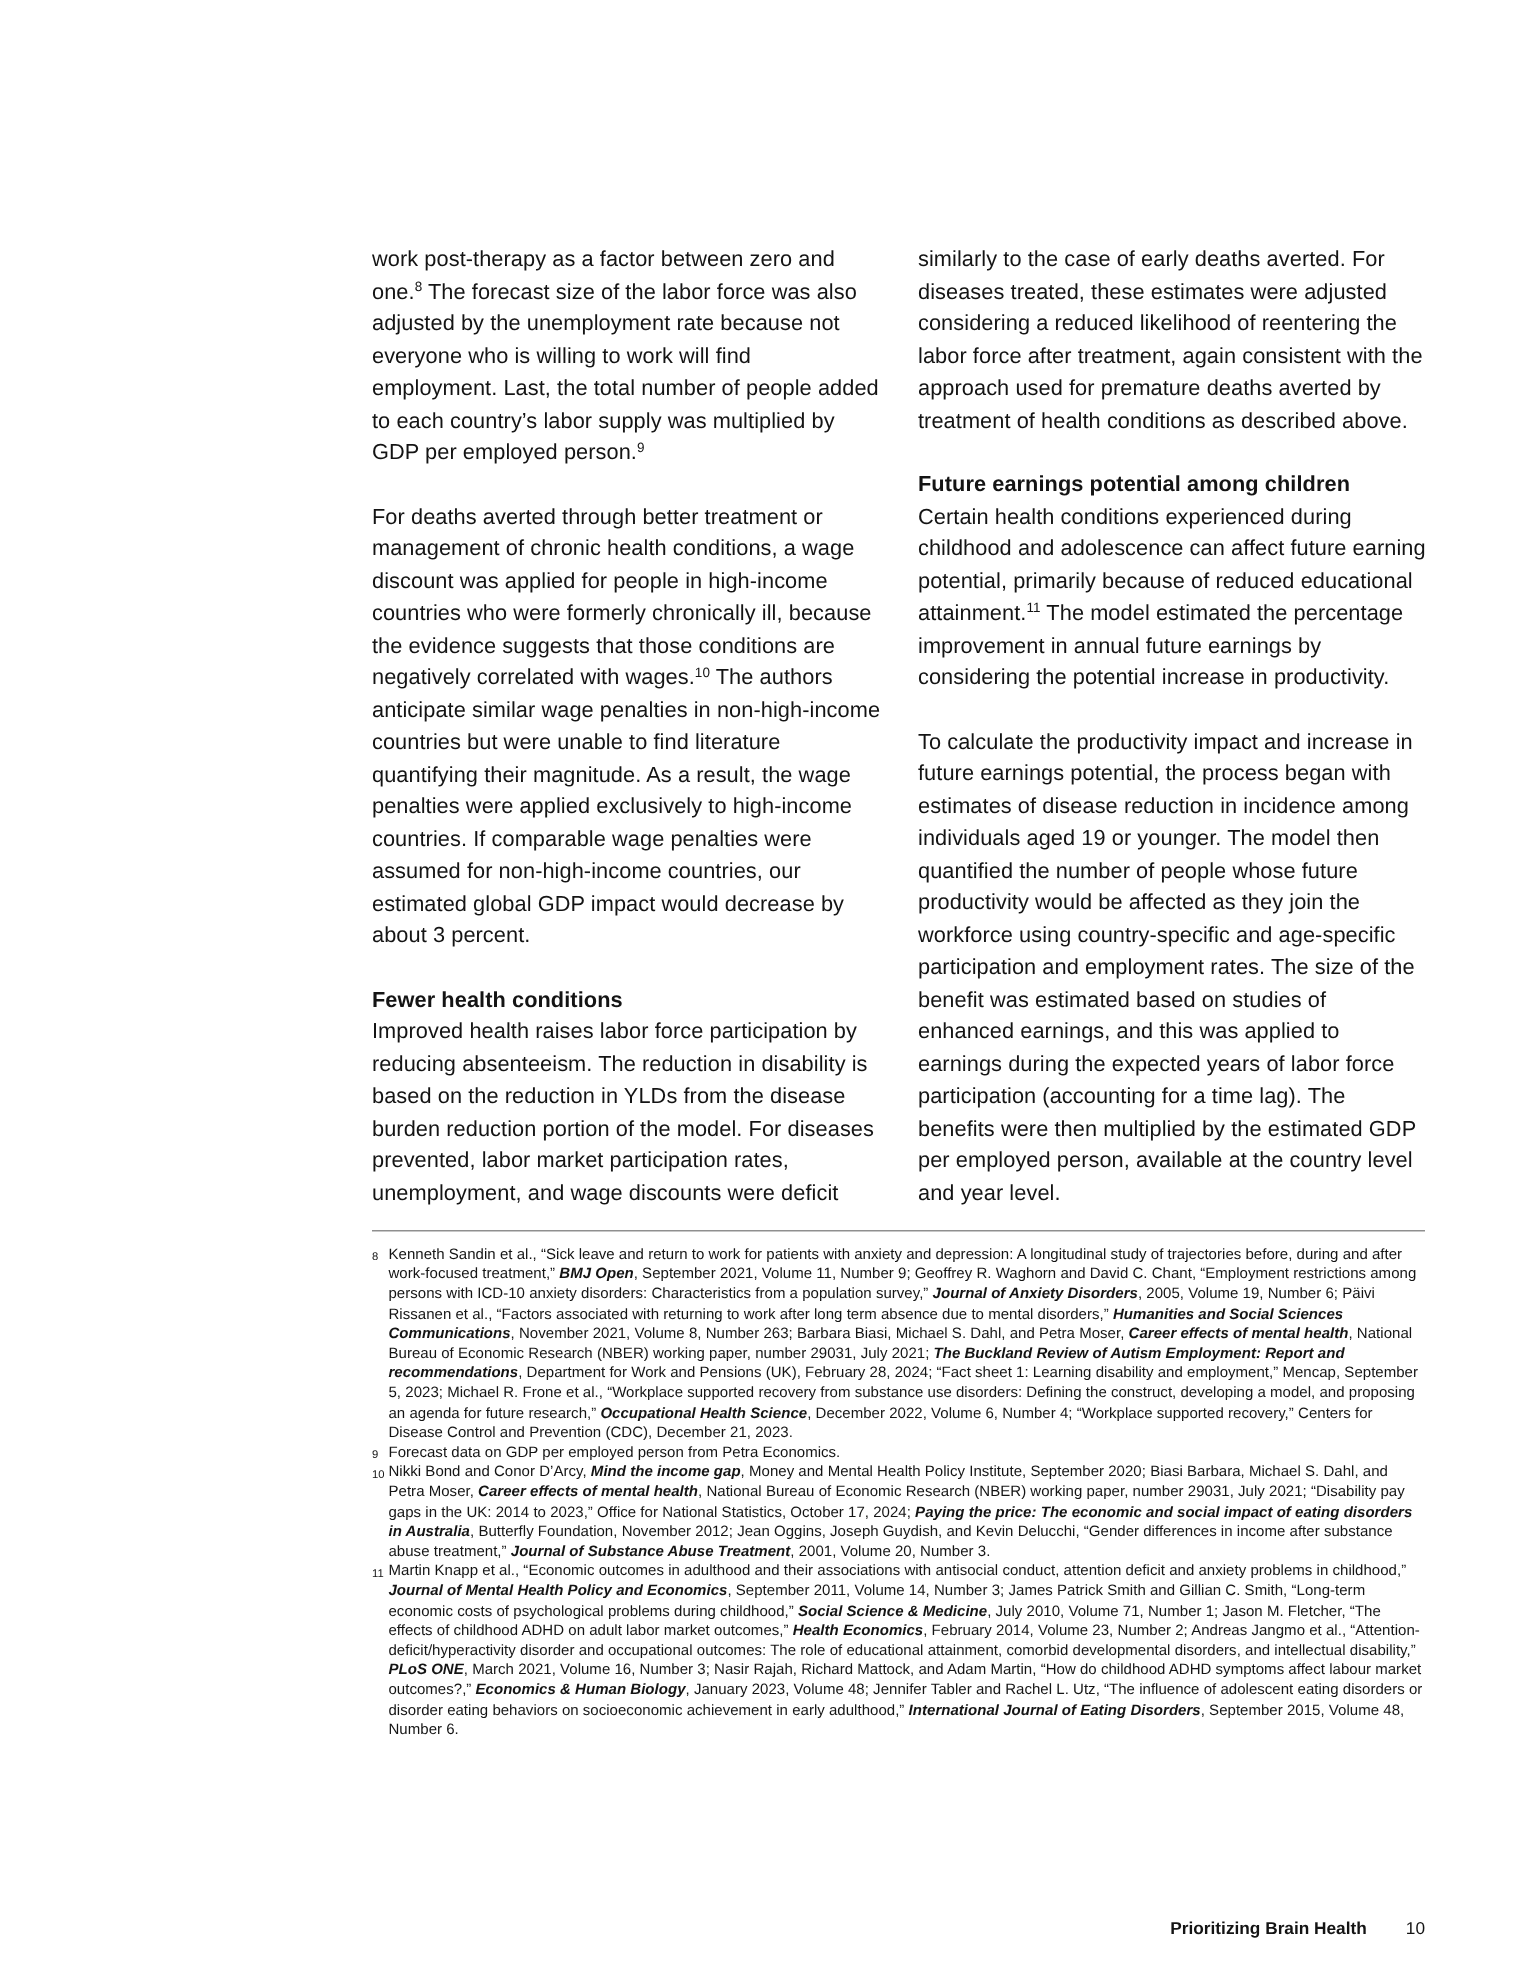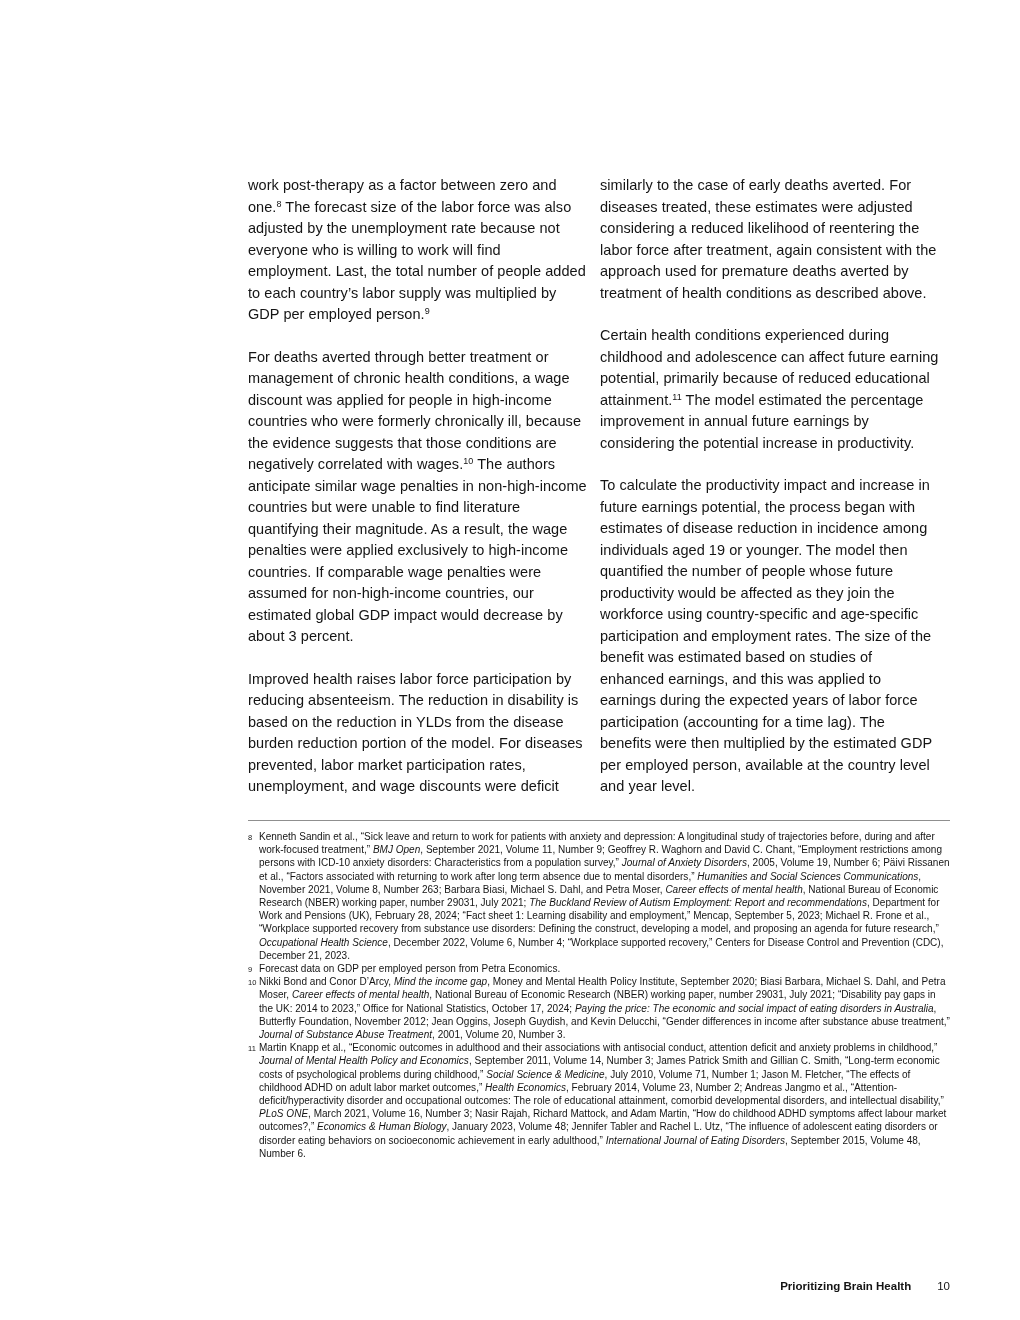--- a/index.html
+++ b/index.html
@@ -8,56 +8,58 @@
     height: 1320px;
     background: #ffffff;
     font-family: "Liberation Sans", sans-serif;
     color: #141414;
     overflow: hidden;
   }
   .page { position: relative; width: 1020px; height: 1320px; background: #ffffff; }
 
   
   .content { position: absolute; left: 248px; top: 163px; width: 704px; }
-  .columns { display: flex; gap: 12px; margin-top: 12px; }
+  .columns { display: flex; gap: 24px; }
   .col { width: 340px; font-size: 14.5px; line-height: 21.5px; letter-spacing: 0.05px; }
   .body-para { margin: 0 0 21px 0; }
   .body-heading { font-size: 14.5px; line-height: 21.5px; font-weight: 700; margin: 6px 0 0 0; }
   .col sup { font-size: 9px; line-height: 0; vertical-align: 5px; }
 
   
   .footnotes { position: absolute; left: 248px; top: 820px; width: 702px; }
   .fn-rule { height: 1px; background: #8f8f8f; margin-bottom: 9px; }
   .fn-list { font-size: 10px; line-height: 13.2px; letter-spacing: 0.02px; }
   .footnote { position: relative; padding-left: 11px; }
   .fn-marker { position: absolute; left: 0; top: 1px; font-size: 7.5px; }
-  .footnote em { font-style: italic; }
+  .footnote em { font-style: italic; font-weight: bold; }
 
   
   .footer {
     position: absolute; top: 1279px; right: 70px;
     display: flex; align-items: baseline; gap: 26px;
     font-size: 11.5px; line-height: 14px;
   }
   .footer-title { font-weight: 700; }
 </style>
 </head>
 <body>
 
 <div class="page">
 
   <div class="content">
     <div class="columns">
       <div class="col">
           <p class="body-para"><span>work post-therapy as a factor between zero and one.</span><sup>8</sup><span> The forecast size of the labor force was also adjusted by the unemployment rate because not everyone who is willing to work will find employment. Last, the total number of people added to each country’s labor supply was multiplied by GDP per employed person.</span><sup>9</sup></p>
           <p class="body-para"><span>For deaths averted through better treatment or management of chronic health conditions, a wage discount was applied for people in high-income countries who were formerly chronically ill, because the evidence suggests that those conditions are negatively correlated with wages.</span><sup>10</sup><span> The authors anticipate similar wage penalties in non-high-income countries but were unable to find literature quantifying their magnitude. As a result, the wage penalties were applied exclusively to high-income countries. If comparable wage penalties were assumed for non-high-income countries, our estimated global GDP impact would decrease by about 3 percent.</span></p>
+          <h3 class="body-heading"><span>Fewer health conditions</span></h3>
           <p class="body-para"><span>Improved health raises labor force participation by reducing absenteeism. The reduction in disability is based on the reduction in YLDs from the disease burden reduction portion of the model. For diseases prevented, labor market participation rates, unemployment, and wage discounts were deficit</span></p>
         </div>
       <div class="col">
           <p class="body-para"><span>similarly to the case of early deaths averted. For diseases treated, these estimates were adjusted considering a reduced likelihood of reentering the labor force after treatment, again consistent with the approach used for premature deaths averted by treatment of health conditions as described above.</span></p>
+          <h3 class="body-heading"><span>Future earnings potential among children</span></h3>
           <p class="body-para"><span>Certain health conditions experienced during childhood and adolescence can affect future earning potential, primarily because of reduced educational attainment.</span><sup>11</sup><span> The model estimated the percentage improvement in annual future earnings by considering the potential increase in productivity.</span></p>
           <p class="body-para"><span>To calculate the productivity impact and increase in future earnings potential, the process began with estimates of disease reduction in incidence among individuals aged 19 or younger. The model then quantified the number of people whose future productivity would be affected as they join the workforce using country-specific and age-specific participation and employment rates. The size of the benefit was estimated based on studies of enhanced earnings, and this was applied to earnings during the expected years of labor force participation (accounting for a time lag). The benefits were then multiplied by the estimated GDP per employed person, available at the country level and year level.</span></p>
         </div>
     </div>
   </div>
 
   <div class="footnotes">
     <div class="fn-rule"></div>
     <div class="fn-list">
         <div class="footnote"><span class="fn-marker">8</span><span>Kenneth Sandin et al., “Sick leave and return to work for patients with anxiety and depression: A longitudinal study of trajectories before, during and after work-focused treatment,” </span><em>BMJ Open</em><span>, September 2021, Volume 11, Number 9; Geoffrey R. Waghorn and David C. Chant, “Employment restrictions among persons with ICD-10 anxiety disorders: Characteristics from a population survey,” </span><em>Journal of Anxiety Disorders</em><span>, 2005, Volume 19, Number 6; Päivi Rissanen et al., “Factors associated with returning to work after long term absence due to mental disorders,” </span><em>Humanities and Social Sciences Communications</em><span>, November 2021, Volume 8, Number 263; Barbara Biasi, Michael S. Dahl, and Petra Moser, </span><em>Career effects of mental health</em><span>, National Bureau of Economic Research (NBER) working paper, number 29031, July 2021; </span><em>The Buckland Review of Autism Employment: Report and recommendations</em><span>, Department for Work and Pensions (UK), February 28, 2024; “Fact sheet 1: Learning disability and employment,” Mencap, September 5, 2023; Michael R. Frone et al., “Workplace supported recovery from substance use disorders: Defining the construct, developing a model, and proposing an agenda for future research,” </span><em>Occupational Health Science</em><span>, December 2022, Volume 6, Number 4; “Workplace supported recovery,” Centers for Disease Control and Prevention (CDC), December 21, 2023.</span></div>

